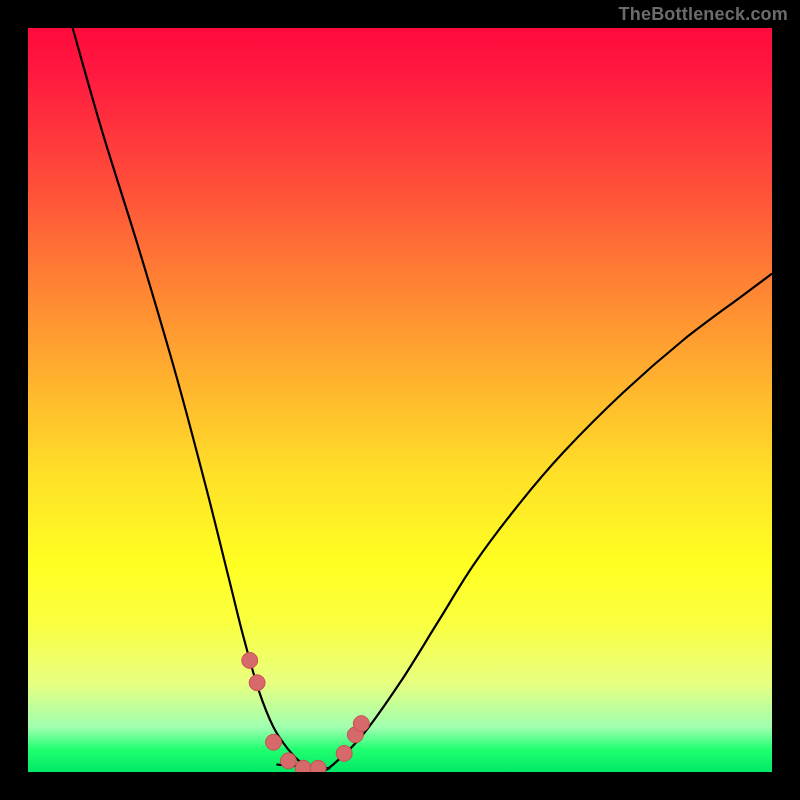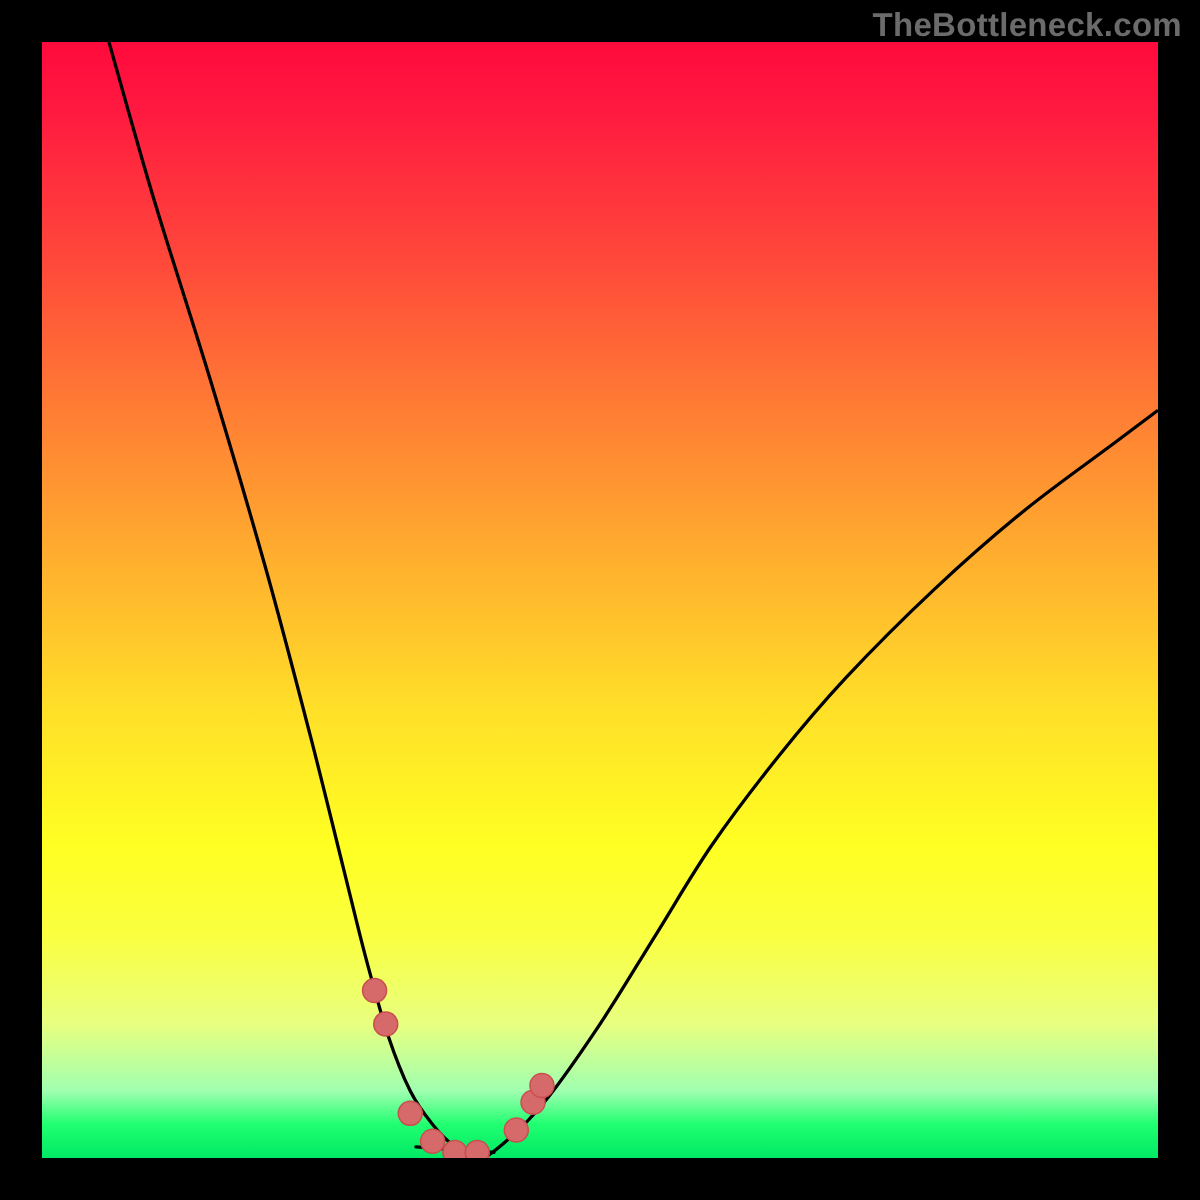--- a/index.html
+++ b/index.html
@@ -30,21 +30,21 @@
       #20ff70 97%,
       #00e865 100%
     );
     overflow: hidden;
   }
   .watermark {
     position: absolute;
     top: 4px;
     right: 12px;
     font-family: Arial, Helvetica, sans-serif;
-    font-size: 22px;
+    font-size: 18px;
     font-weight: 600;
     color: #6b6b6b;
     letter-spacing: 0.2px;
     user-select: none;
     text-align: right;
   }
   svg.curve {
     position: absolute;
     left: 28px;
     top: 28px;

